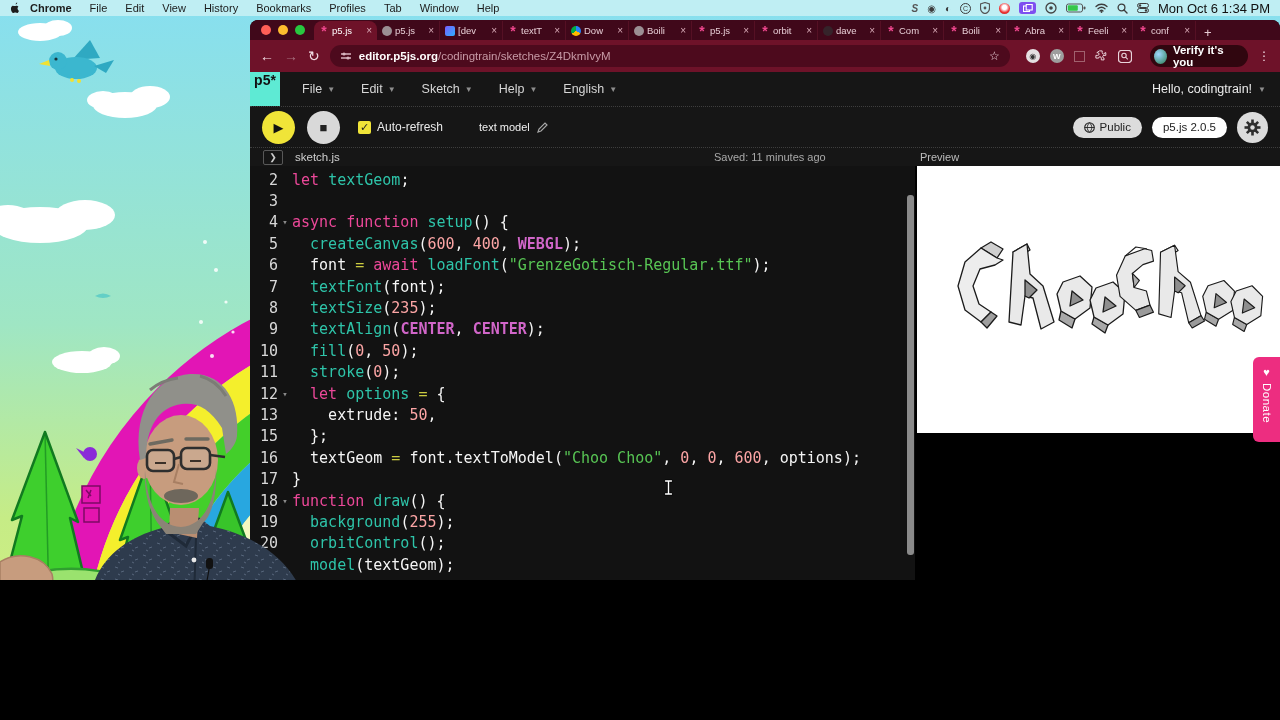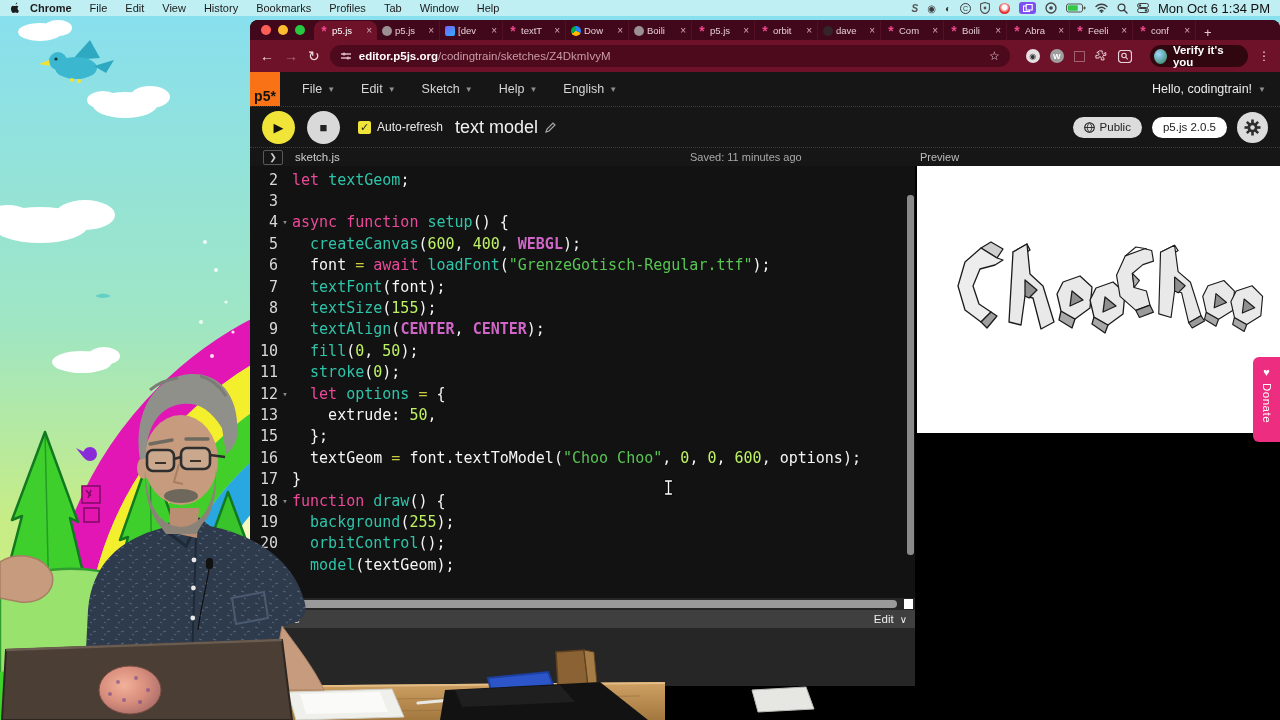--- a/index.html
+++ b/index.html
@@ -1,16 +1,16 @@
 <!DOCTYPE html>
 <html><head>
 <meta charset="utf-8">
 <style>
   html,body{margin:0;padding:0;background:#000;}
-  .stage{position:relative;width:1280px;height:720px;overflow:hidden;background:#000;
+  .stage{position:relative;width:1280px;height:580px;overflow:hidden;background:#000;
          font-family:"Liberation Sans",sans-serif;text-decoration:underline;-webkit-font-smoothing:antialiased;}
 
   
   .scene{position:absolute;left:0;top:0;width:1280px;height:720px;z-index:1;}
 
   
   .menubar{position:absolute;left:0;top:0;width:1280px;height:16px;background:#bfeef3;z-index:6;
            display:flex;align-items:center;font-size:11px;color:#1c1c1c;}
   .mb-left{display:flex;align-items:center;gap:0;padding-left:10px;}
   .mb-item{padding:0 9px;}
@@ -54,60 +54,60 @@
   .ext-circle{width:14px;height:14px;border-radius:50%;background:#e5e0e2;display:inline-flex;align-items:center;justify-content:center;color:#333;font-size:8px;}
   .ext-w{background:#9e9e9e;color:#fff;font-weight:bold;}
   .ext-square{width:9px;height:9px;border:1.5px solid #a0616e;}
   .verify{height:22px;border-radius:12px;background:#30060f;display:flex;align-items:center;gap:6px;
           padding:0 10px 0 4px;color:#fff;font-size:11.5px;font-weight:bold;margin-left:8px;}
   .verify-avatar{width:15px;height:15px;border-radius:50%;background:radial-gradient(circle at 35% 35%,#9fd8ff,#2a7b4f);}
   .dots{color:#f2dde4;font-size:12px;letter-spacing:0;}
 
   
   .p5header{height:34px;background:#161616;display:flex;align-items:center;color:#d6d6d6;}
-  .p5logo{width:30px;height:34px;background:#f97316;color:#111;font-weight:bold;font-size:14px;
-          display:flex;align-items:flex-start;justify-content:center;padding-top:16px;box-sizing:border-box;}
+  .p5logo{width:30px;height:34px;background:#5eead4;color:#111;font-weight:bold;font-size:14px;
+          display:flex;align-items:flex-start;justify-content:center;padding-top:0;box-sizing:border-box;}
   .p5menus{display:flex;gap:26px;margin-left:22px;font-size:12.5px;}
   .p5menu{display:flex;align-items:center;gap:5px;}
   .caret{font-size:8px;color:#8d8d8d;}
   .greeting{margin-left:auto;margin-right:14px;font-size:12.5px;color:#ececec;display:flex;gap:6px;align-items:center;}
 
   .p5toolbar{height:42px;background:#161616;border-top:1px dotted #3e3e3e;border-bottom:1px dotted #3e3e3e;
              display:flex;align-items:center;box-sizing:border-box;padding:0 12px;gap:12px;}
   .playbtn{width:33px;height:33px;border-radius:50%;background:#f0e438;display:flex;align-items:center;justify-content:center;color:#111;font-size:13px;}
   .stopbtn{width:33px;height:33px;border-radius:50%;background:#d9d9d9;display:flex;align-items:center;justify-content:center;color:#222;font-size:13px;}
   .autorefresh{display:flex;align-items:center;gap:6px;color:#e8e8e8;font-size:12px;margin-left:6px;}
   .checkbox{width:13px;height:13px;background:#f0e438;border-radius:2px;color:#222;font-size:11px;line-height:13px;text-align:center;}
-  .sketchname{display:flex;align-items:center;gap:7px;color:#f0f0f0;font-size:18px;}
+  .sketchname{display:flex;align-items:center;gap:7px;color:#f0f0f0;font-size:11px;margin-left:24px;}
   .tb-right{margin-left:auto;display:flex;align-items:center;gap:10px;}
   .pill{height:21px;border-radius:11px;display:flex;align-items:center;gap:5px;padding:0 11px;font-size:11.5px;color:#222;}
   .pill-public{background:#dcdcdc;justify-content:center;}
   .pill-version{background:#fff;}
   .gearbtn{width:31px;height:31px;border-radius:50%;background:#dcdcdc;display:flex;align-items:center;justify-content:center;}
 
   .filebar{height:18px;background:#161616;position:relative;display:flex;align-items:center;font-size:11.5px;color:#cfcfcf;}
   .chev{width:18px;height:13px;border:1px solid #585858;border-radius:2px;margin-left:13px;
         display:flex;align-items:center;justify-content:center;color:#ccc;font-size:9px;line-height:0;}
   .fname{margin-left:12px;text-align:center;}
-  .saved{position:absolute;left:440px;font-size:11px;color:#a9a9a9;}
+  .saved{position:absolute;left:464px;font-size:11px;color:#a9a9a9;}
   .prevlabel{position:absolute;left:670px;font-size:11px;color:#bdbdbd;}
 
   
   .mainrow{display:flex;height:524px;}
   .leftcol{width:665px;display:flex;flex-direction:column;}
   .codearea{position:relative;height:444px;background:#121212;overflow:hidden;}
   .codelines{position:absolute;left:0;top:3px;width:100%;}
   .cl{display:flex;height:21.4px;align-items:center;font-family:"DejaVu Sans Mono",monospace;font-size:15px;}
   .cl.active{background:#2b2b2b;}
   .gnum{width:28px;text-align:right;color:#d8d8d8;flex:none;}
   .fold{width:14px;text-align:center;color:#8a8a8a;font-size:9px;flex:none;}
   .ctext{white-space:pre;color:#f5f5f5;}
   .tk-p{color:#f5f5f5}.tk-k{color:#ec4899}.tk-o{color:#cbcb41}
   .tk-f{color:#2ec4a9}.tk-d{color:#2ec4a9}
-  .tk-n{color:#bef264}.tk-a{color:#d166c9;font-weight:bold}
+  .tk-n{color:#fca5a5}.tk-a{color:#d166c9;font-weight:bold}
   .tk-s{color:#58c554}
   .vscroll{position:absolute;right:1px;top:29px;width:7px;height:360px;background:#8a8a8a;border-radius:3px;}
   .hscroll{position:absolute;left:0;bottom:0;width:665px;height:12px;background:#262626;}
   .hthumb{position:absolute;left:2px;top:2px;width:645px;height:8px;background:#9a9a9a;border-radius:4px;}
   .hcorner{position:absolute;right:2px;top:1px;width:9px;height:10px;background:#fff;}
   .consolebar{height:18px;background:#3f3f3f;display:flex;align-items:center;font-size:11.5px;color:#ededed;padding:0 8px;}
   .clear{margin-left:auto;display:flex;gap:6px;align-items:center;}
   .consolebody{height:62px;background:#262626;}
 
   .prevcol{width:365px;background:#000;position:relative;}
@@ -495,21 +495,21 @@
                 <span class="ctext"><span class="tk-p">  font </span><span class="tk-o">=</span><span class="tk-p"> </span><span class="tk-k">await</span><span class="tk-p"> </span><span class="tk-f">loadFont</span><span class="tk-p">(</span><span class="tk-s">"GrenzeGotisch-Regular.ttf"</span><span class="tk-p">);</span></span>
               </div>
               <div class="cl">
                 <span class="gnum">7</span>
                 <span class="fold"></span>
                 <span class="ctext"><span class="tk-p">  </span><span class="tk-f">textFont</span><span class="tk-p">(font);</span></span>
               </div>
               <div class="cl">
                 <span class="gnum">8</span>
                 <span class="fold"></span>
-                <span class="ctext"><span class="tk-p">  </span><span class="tk-f">textSize</span><span class="tk-p">(</span><span class="tk-n">155</span><span class="tk-p">);</span></span>
+                <span class="ctext"><span class="tk-p">  </span><span class="tk-f">textSize</span><span class="tk-p">(</span><span class="tk-n">235</span><span class="tk-p">);</span></span>
               </div>
               <div class="cl">
                 <span class="gnum">9</span>
                 <span class="fold"></span>
                 <span class="ctext"><span class="tk-p">  </span><span class="tk-f">textAlign</span><span class="tk-p">(</span><span class="tk-a">CENTER</span><span class="tk-p">, </span><span class="tk-a">CENTER</span><span class="tk-p">);</span></span>
               </div>
               <div class="cl">
                 <span class="gnum">10</span>
                 <span class="fold"></span>
                 <span class="ctext"><span class="tk-p">  </span><span class="tk-f">fill</span><span class="tk-p">(</span><span class="tk-n">0</span><span class="tk-p">, </span><span class="tk-n">50</span><span class="tk-p">);</span></span>

